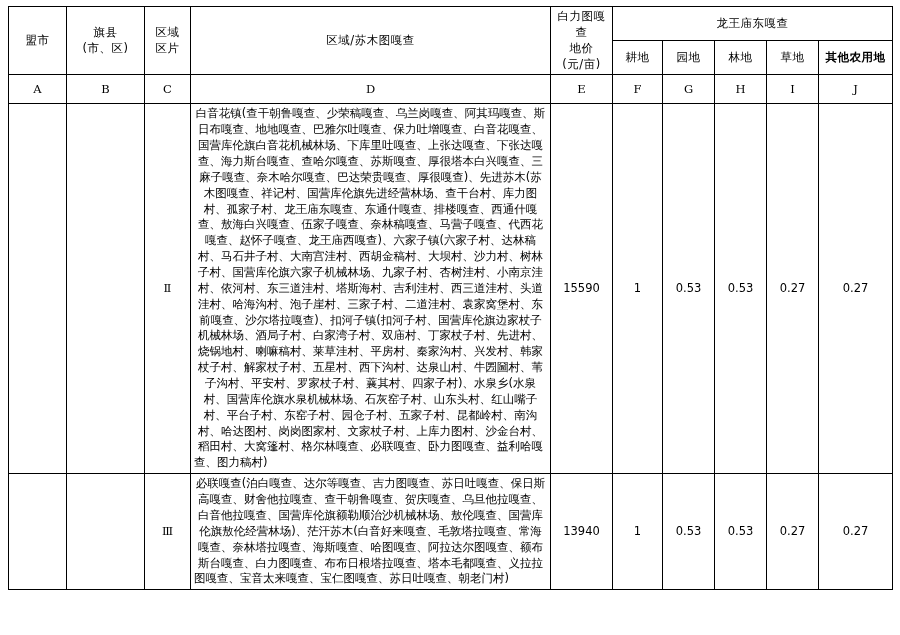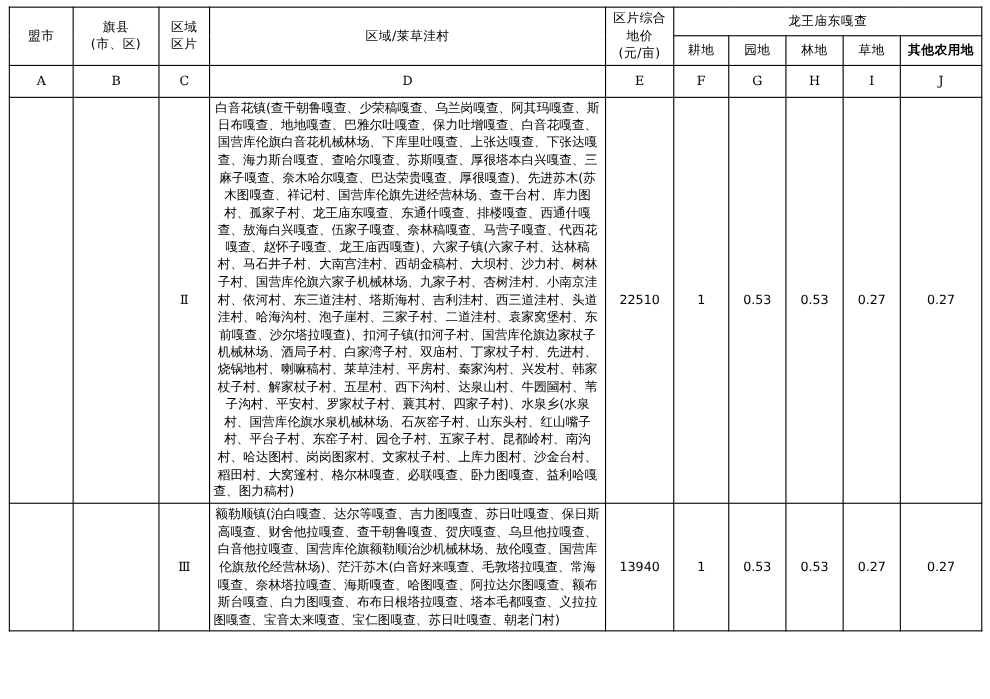--- a/index.html
+++ b/index.html
@@ -103,23 +103,23 @@
       <tr>
         <th rowspan="2">盟市</th>
         <th rowspan="2" class="hdr-multiline">
           <div>旗县</div>
           <div>(市、区)</div>
         </th>
         <th rowspan="2" class="hdr-multiline">
           <div>区域</div>
           <div>区片</div>
         </th>
-        <th rowspan="2">区域/莱草洼村</th>
+        <th rowspan="2">区域/苏木图嘎查</th>
         <th rowspan="2" class="hdr-multiline">
-          <div>区片综合</div>
+          <div>白力图嘎查</div>
           <div>地价</div>
           <div>(元/亩)</div>
         </th>
         <th colspan="5">龙王庙东嘎查</th>
       </tr>
       <tr>
         <th>耕地</th>
         <th>园地</th>
         <th>林地</th>
         <th>草地</th>
@@ -137,32 +137,32 @@
         <td>I</td>
         <td>J</td>
       </tr>
     </thead>
     <tbody>
       <tr>
         <td></td>
         <td></td>
         <td class="region">Ⅱ</td>
         <td class="desc">白音花镇(查干朝鲁嘎查、少荣稿嘎查、乌兰岗嘎查、阿其玛嘎查、斯日布嘎查、地地嘎查、巴雅尔吐嘎查、保力吐增嘎查、白音花嘎查、国营库伦旗白音花机械林场、下库里吐嘎查、上张达嘎查、下张达嘎查、海力斯台嘎查、查哈尔嘎查、苏斯嘎查、厚很塔本白兴嘎查、三麻子嘎查、奈木哈尔嘎查、巴达荣贵嘎查、厚很嘎查)、先进苏木(苏木图嘎查、祥记村、国营库伦旗先进经营林场、查干台村、库力图村、孤家子村、龙王庙东嘎查、东通什嘎查、排楼嘎查、西通什嘎查、敖海白兴嘎查、伍家子嘎查、奈林稿嘎查、马营子嘎查、代西花嘎查、赵怀子嘎查、龙王庙西嘎查)、六家子镇(六家子村、达林稿村、马石井子村、大南宫洼村、西胡金稿村、大坝村、沙力村、树林子村、国营库伦旗六家子机械林场、九家子村、杏树洼村、小南京洼村、依河村、东三道洼村、塔斯海村、吉利洼村、西三道洼村、头道洼村、哈海沟村、泡子崖村、三家子村、二道洼村、袁家窝堡村、东前嘎查、沙尔塔拉嘎查)、扣河子镇(扣河子村、国营库伦旗边家杖子机械林场、酒局子村、白家湾子村、双庙村、丁家杖子村、先进村、烧锅地村、喇嘛稿村、莱草洼村、平房村、秦家沟村、兴发村、韩家杖子村、解家杖子村、五星村、西下沟村、达泉山村、牛圐圙村、苇子沟村、平安村、罗家杖子村、蘘其村、四家子村)、水泉乡(水泉村、国营库伦旗水泉机械林场、石灰窑子村、山东头村、红山嘴子村、平台子村、东窑子村、园仓子村、五家子村、昆都岭村、南沟村、哈达图村、岗岗图家村、文家杖子村、上库力图村、沙金台村、稻田村、大窝篷村、格尔林嘎查、必联嘎查、卧力图嘎查、益利哈嘎查、图力稿村)</td>
-        <td class="num">22510</td>
+        <td class="num">15590</td>
         <td class="num">1</td>
         <td class="num">0.53</td>
         <td class="num">0.53</td>
         <td class="num">0.27</td>
         <td class="num">0.27</td>
       </tr>
       <tr>
         <td></td>
         <td></td>
         <td class="region">Ⅲ</td>
-        <td class="desc">额勒顺镇(泊白嘎查、达尔等嘎查、吉力图嘎查、苏日吐嘎查、保日斯高嘎查、财舍他拉嘎查、查干朝鲁嘎查、贺庆嘎查、乌旦他拉嘎查、白音他拉嘎查、国营库伦旗额勒顺治沙机械林场、敖伦嘎查、国营库伦旗敖伦经营林场)、茫汗苏木(白音好来嘎查、毛敦塔拉嘎查、常海嘎查、奈林塔拉嘎查、海斯嘎查、哈图嘎查、阿拉达尔图嘎查、额布斯台嘎查、白力图嘎查、布布日根塔拉嘎查、塔本毛都嘎查、义拉拉图嘎查、宝音太来嘎查、宝仁图嘎查、苏日吐嘎查、朝老门村)</td>
+        <td class="desc">必联嘎查(泊白嘎查、达尔等嘎查、吉力图嘎查、苏日吐嘎查、保日斯高嘎查、财舍他拉嘎查、查干朝鲁嘎查、贺庆嘎查、乌旦他拉嘎查、白音他拉嘎查、国营库伦旗额勒顺治沙机械林场、敖伦嘎查、国营库伦旗敖伦经营林场)、茫汗苏木(白音好来嘎查、毛敦塔拉嘎查、常海嘎查、奈林塔拉嘎查、海斯嘎查、哈图嘎查、阿拉达尔图嘎查、额布斯台嘎查、白力图嘎查、布布日根塔拉嘎查、塔本毛都嘎查、义拉拉图嘎查、宝音太来嘎查、宝仁图嘎查、苏日吐嘎查、朝老门村)</td>
         <td class="num">13940</td>
         <td class="num">1</td>
         <td class="num">0.53</td>
         <td class="num">0.53</td>
         <td class="num">0.27</td>
         <td class="num">0.27</td>
       </tr>
     </tbody>
   </table>
 </div>

